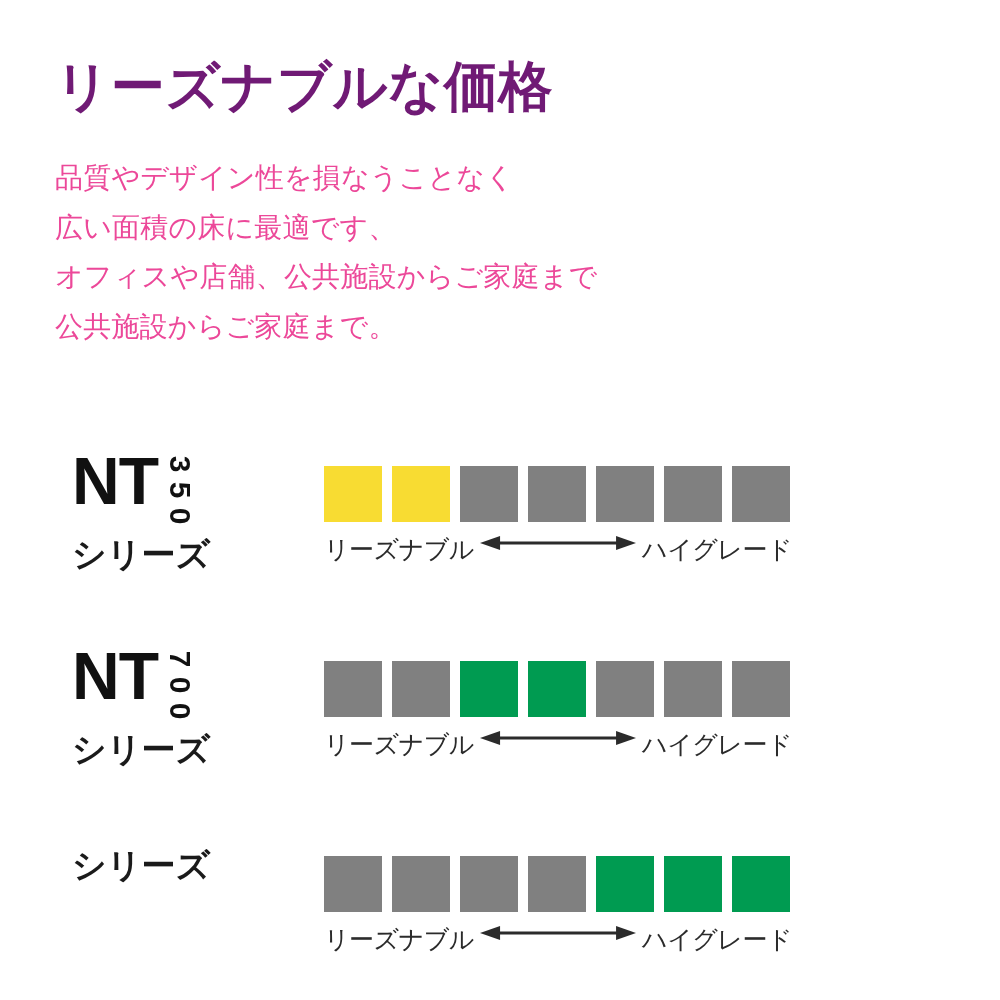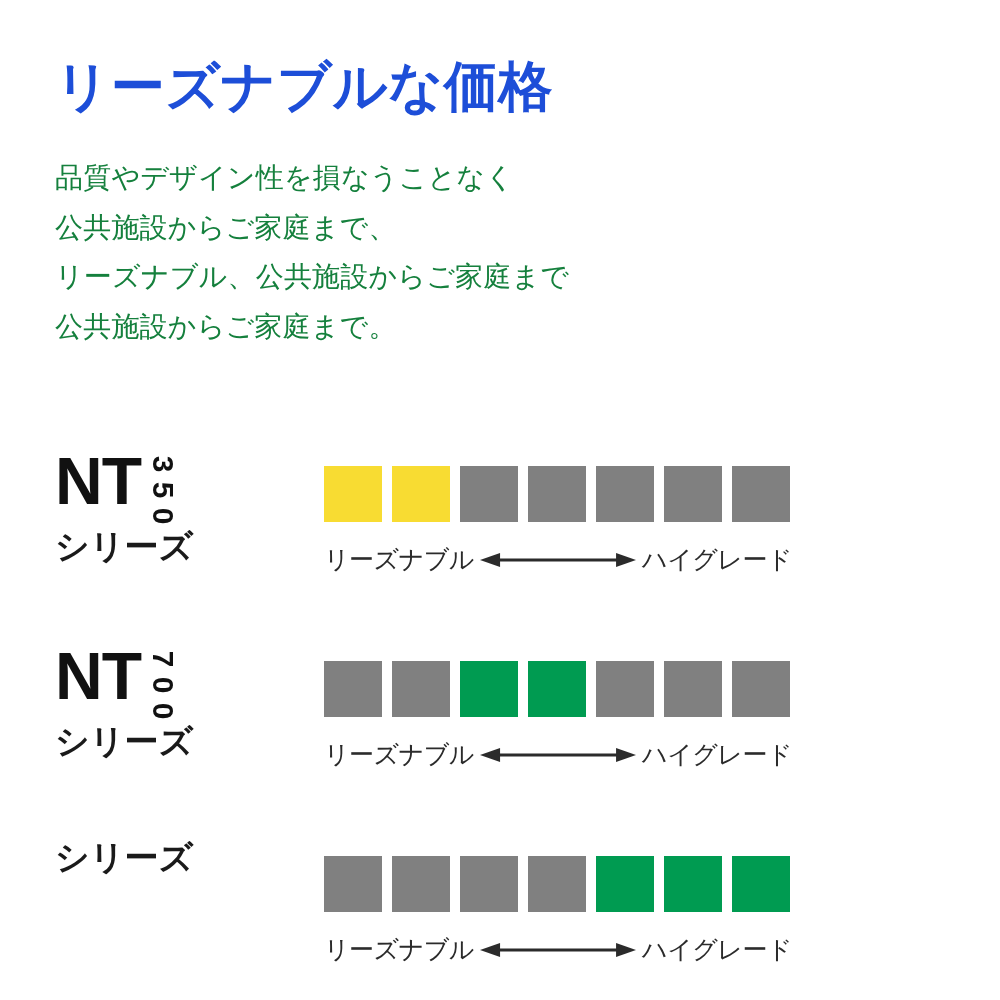--- a/index.html
+++ b/index.html
@@ -35,21 +35,21 @@
     font-weight: 700;
     color: #333333;
     letter-spacing: 0.5px;
     line-height: 1.05;
     margin: 0 0 38px 0;
     white-space: nowrap;
   }
   .body-copy {
     font-size: 28px;
     font-weight: 400;
-    color: #15803d;
+    color: #ec4899;
     line-height: 1.78;
     letter-spacing: 0.2px;
   }
   .body-line {
     white-space: nowrap;
     display: block;
   }
 
   
   .series-list {
@@ -59,21 +59,21 @@
     width: 1000px;
   }
   .series-row {
     position: relative;
     height: 195px;
   }
 
   
   .series-label {
     position: absolute;
-    left: 55px;
+    left: 72px;
     top: 0;
     width: 240px;
   }
   .label-main {
     display: flex;
     align-items: flex-start;
     line-height: 1;
   }
   .label-code {
     font-size: 66px;
@@ -99,20 +99,21 @@
     width: 34px;
     text-align: center;
     transform: rotate(90deg);
     display: block;
   }
   .label-sub {
     font-size: 34px;
     font-weight: 700;
     color: #1a1a1a;
     letter-spacing: 0px;
+    margin-top: 8px;
     line-height: 1;
     white-space: nowrap;
   }
 
   
   .scale {
     position: absolute;
     left: 324px;
     top: 16px;
     width: 468px;
@@ -121,22 +122,22 @@
     display: flex;
     gap: 10px;
   }
   .swatch {
     width: 58px;
     height: 56px;
     flex: 0 0 58px;
   }
   .scale-legend {
     display: flex;
-    align-items: center;
-    margin-top: 21px;
+    align-items: flex-start;
+    margin-top: 11px;
     width: 468px;
     justify-content: space-between;
   }
   .legend-text {
     font-size: 25px;
     color: #2b2b2b;
     font-weight: 400;
     white-space: nowrap;
     letter-spacing: -0.5px;
   }
@@ -151,25 +152,25 @@
     width: 100%;
     height: 20px;
   }
 </style>
 </head>
 <body style="background-color: rgb(255, 255, 255);">
 
 <div class="page">
 
   <div class="intro">
-    <h1 class="headline" style="color: #1d4ed8;">リーズナブルな価格</h1>
+    <h1 class="headline" style="color: #701a75;">リーズナブルな価格</h1>
     <div class="body-copy">
       <span class="body-line">品質やデザイン性を損なうことなく</span>
-      <span class="body-line">公共施設からご家庭まで、</span>
-      <span class="body-line">リーズナブル、公共施設からご家庭まで</span>
+      <span class="body-line">広い面積の床に最適です、</span>
+      <span class="body-line">オフィスや店舗、公共施設からご家庭まで</span>
       <span class="body-line">公共施設からご家庭まで。</span>
     </div>
   </div>
 
   <div class="series-list">
 
     <div class="series-row">
       <div class="series-label">
         <div class="label-main">
           <span class="label-code">NT</span>

